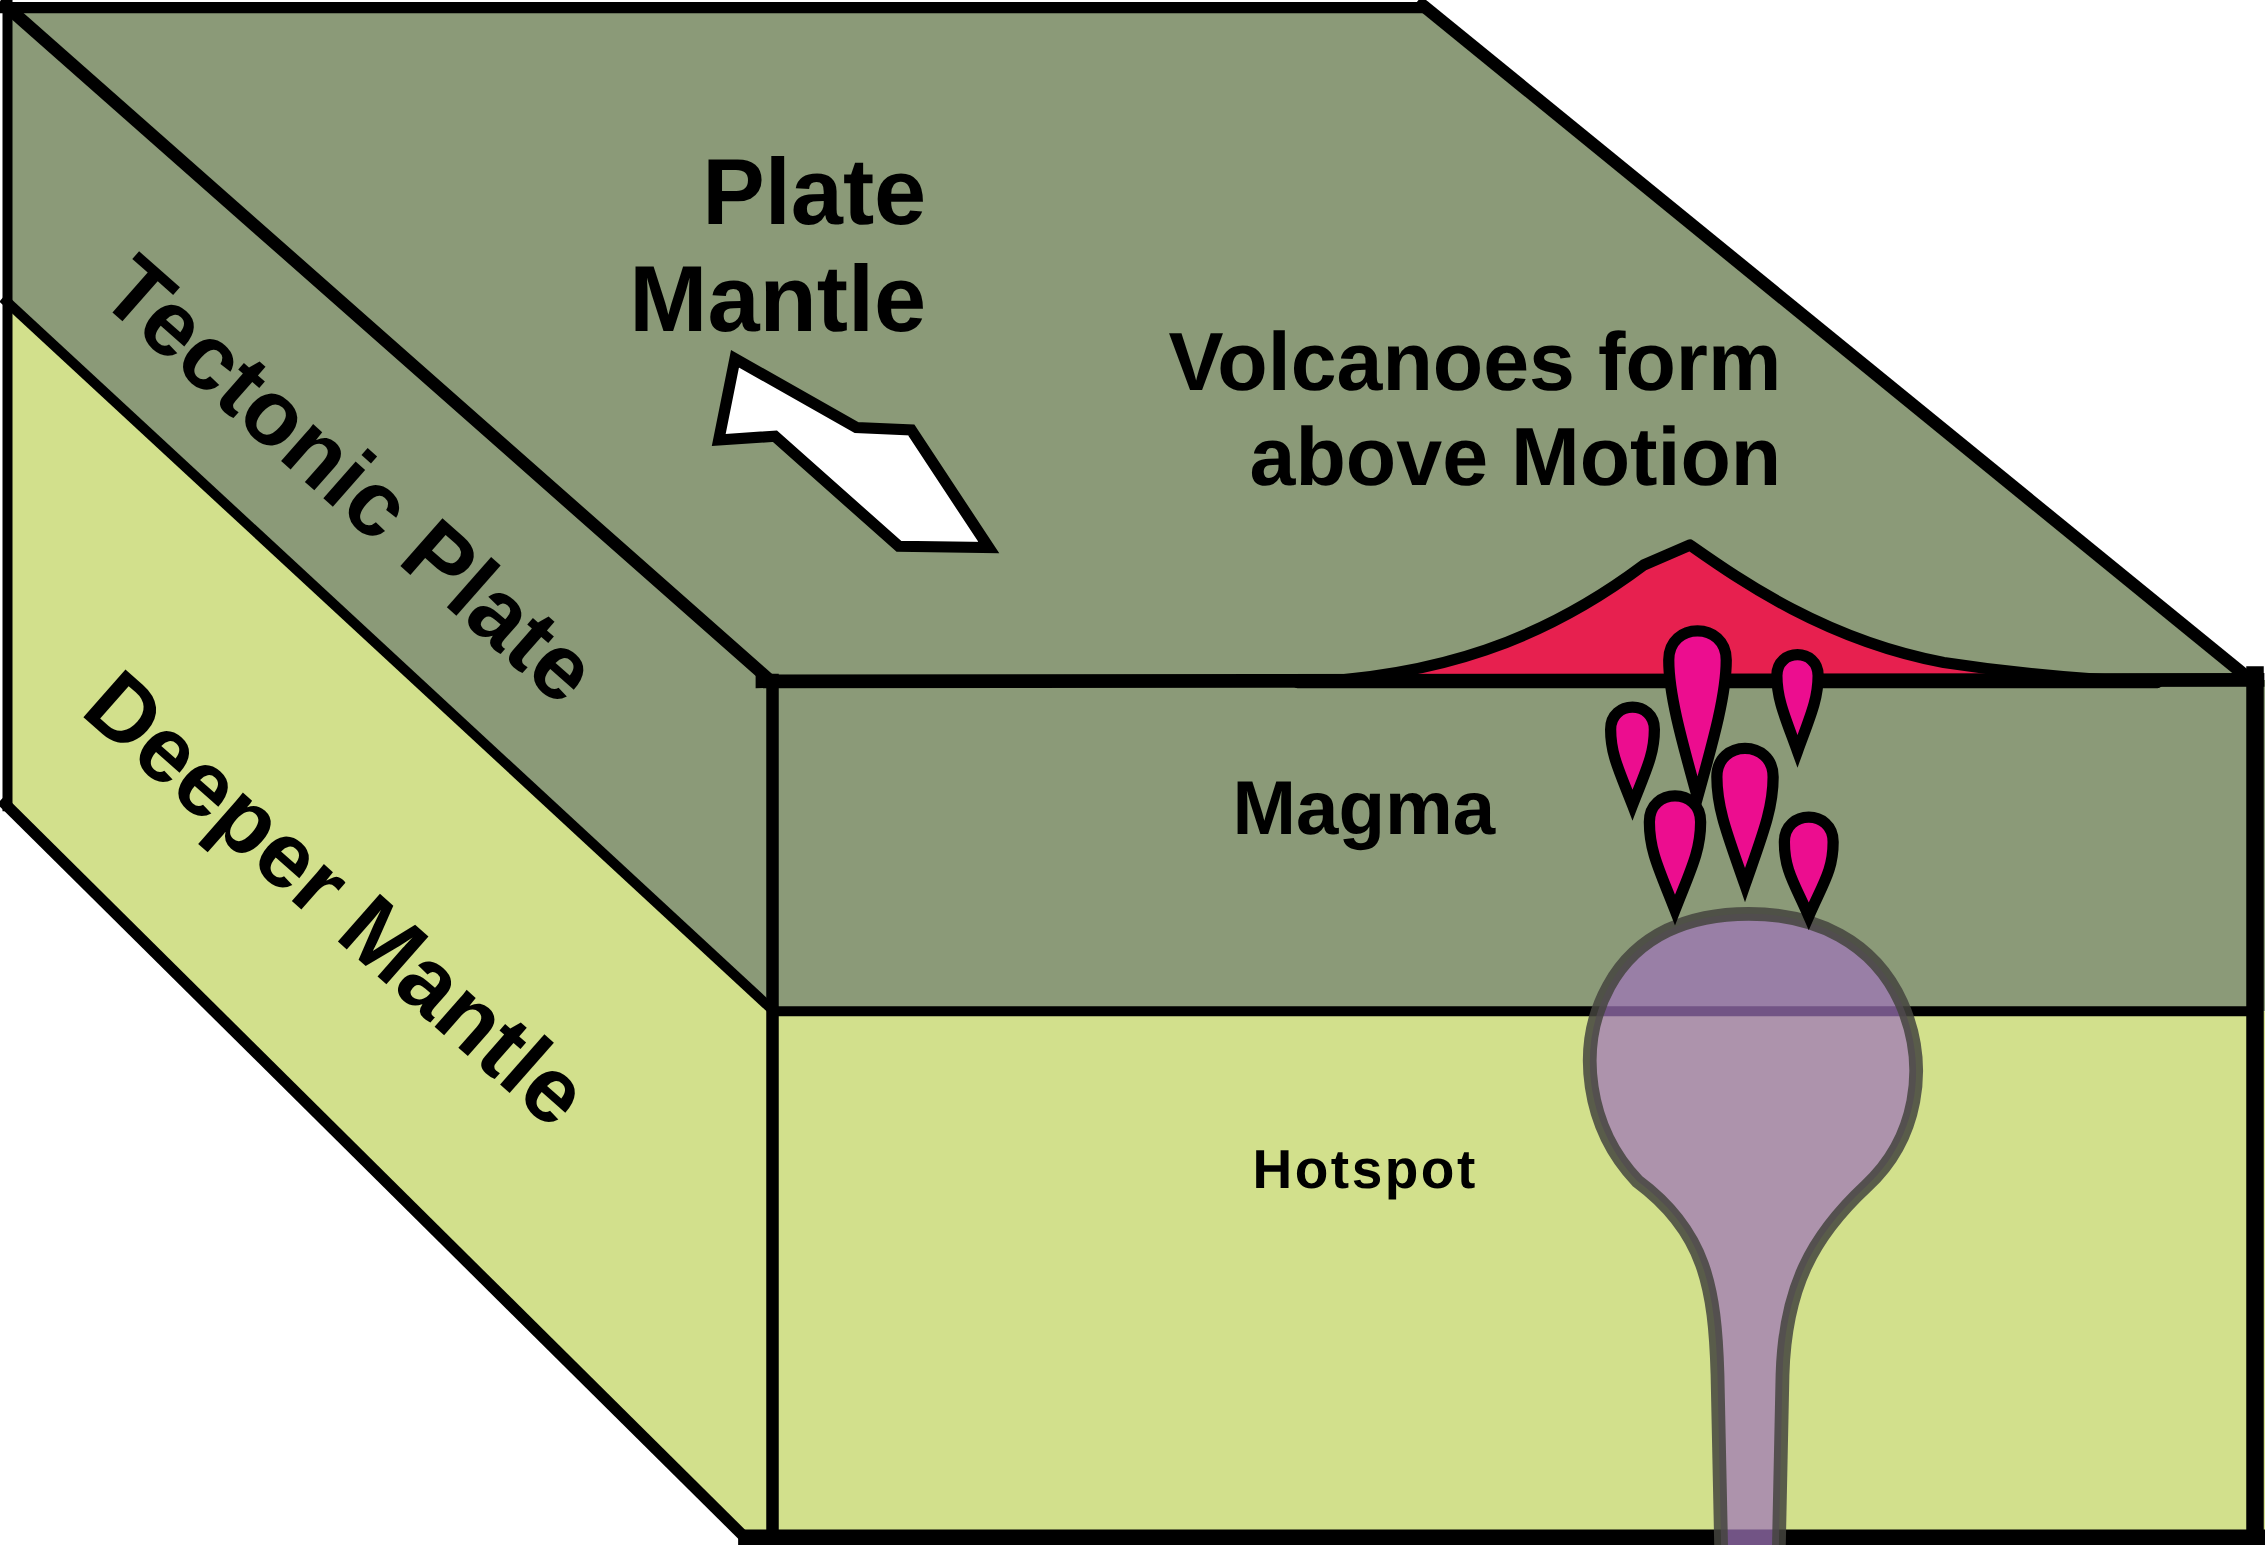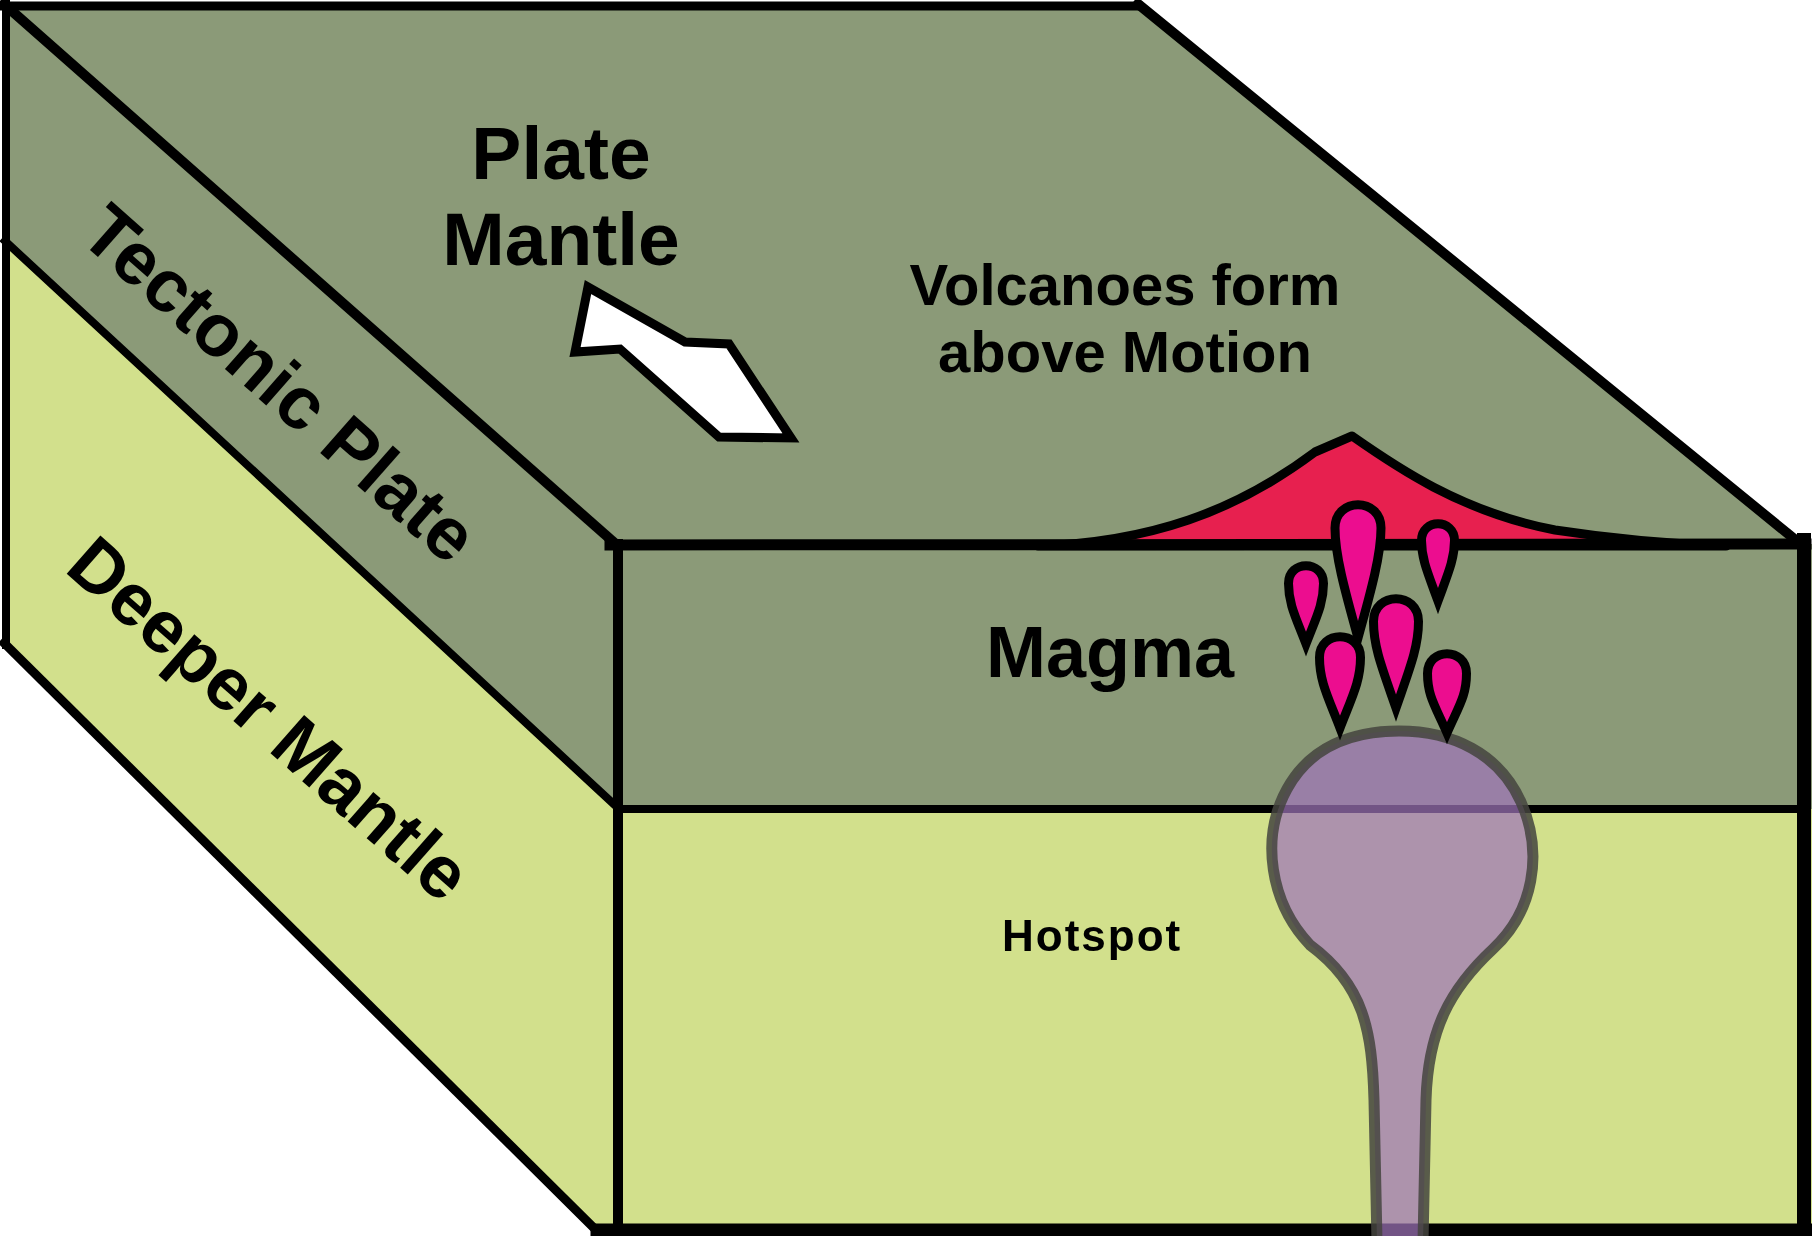--- a/index.html
+++ b/index.html
@@ -2,21 +2,21 @@
 <html><head>
 <meta charset="utf-8">
 <style>
   html,body{margin:0;padding:0;}
   body{width:1812px;height:1236px;overflow:hidden;position:relative;
        font-family:"Liberation Sans", sans-serif;}
   #stage{position:absolute;left:0;top:0;width:1812px;height:1236px;}
   #stage svg{position:absolute;left:0;top:0;}
   .label{position:absolute;font-family:"Liberation Sans", sans-serif;
          font-weight:bold;line-height:1;white-space:nowrap;}
-  .center{text-align:center;}
+  .center{text-align:right;}
   .rot{transform-origin:left top;transform:rotate(41.4deg);}
   .two-line{line-height:1.15;}
 </style>
 </head>
 <body>
 
 <div id="stage" style="background: rgb(255, 255, 255);">
 
   <svg width="1812" height="1236" viewBox="0 0 1812 1236">
 
@@ -61,25 +61,25 @@
       </g>
 
     <polygon points="588,287 575,352 620,349 719,437 791,438 729,344 685,342" stroke-width="9" stroke-miterlimit="8" fill="#FFFFFF" stroke="#000000"></polygon>
   </svg>
 
   <div class="label center two-line" style="left: 381px; top: 110px; width: 360px; font-size: 75px; color: rgb(0, 0, 0);">
     <div>Plate</div>
     <div>Mantle</div>
   </div>
 
-  <div class="label center two-line" style="left: 825px; top: 252px; width: 600px; font-size: 58px; color: rgb(0, 0, 0);">
+  <div class="label center two-line" style="left: 825px; top: 252px; width: 600px; font-size: 66px; color: rgb(0, 0, 0);">
     <div>Volcanoes form</div>
     <div>above Motion</div>
   </div>
 
   <div class="label rot" style="left: 118px; top: 192px; font-size: 74px; color: rgb(0, 0, 0);">Tectonic Plate</div>
 
   <div class="label rot" style="left: 104px; top: 524px; font-size: 74px; color: rgb(0, 0, 0);">Deeper Mantle</div>
 
-  <div class="label" style="left: 986px; top: 616px; font-size: 72px; color: rgb(0, 0, 0);">Magma</div>
+  <div class="label" style="left: 986px; top: 616px; font-size: 61px; color: rgb(0, 0, 0);">Magma</div>
 
   <div class="label" style="left: 1002px; top: 914px; font-size: 44px; letter-spacing: 2px; color: rgb(0, 0, 0);">Hotspot</div>
 </div>
 
 </body></html>

